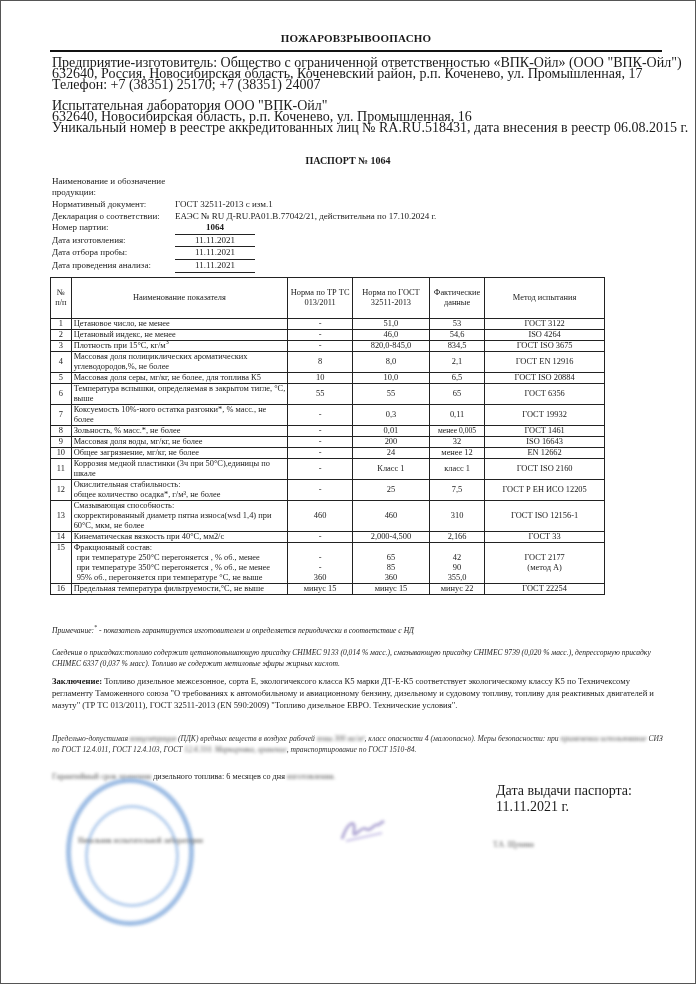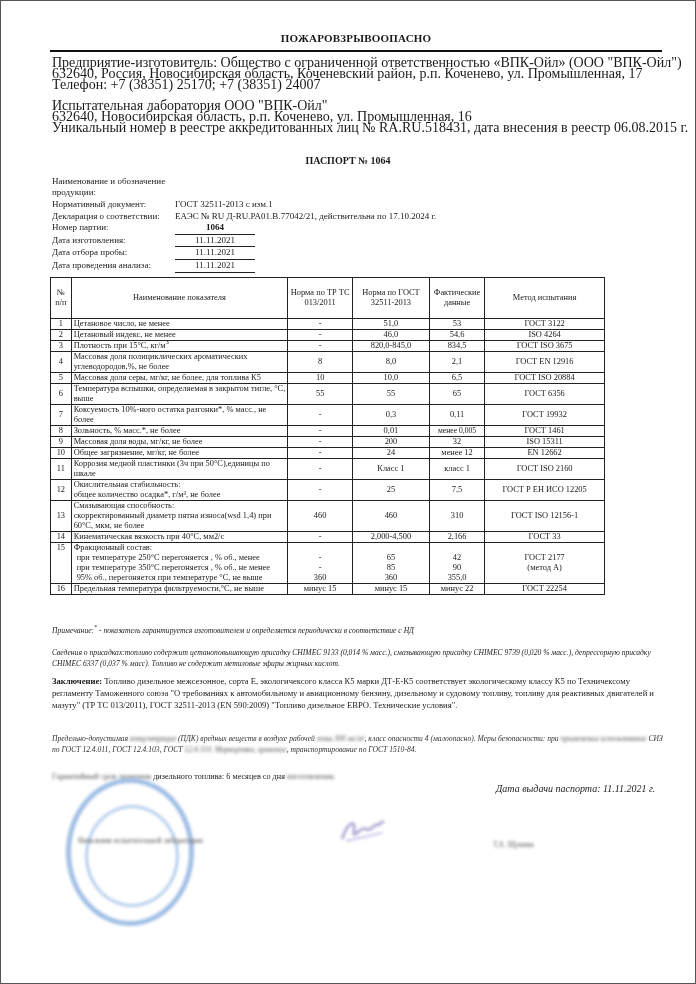--- a/index.html
+++ b/index.html
@@ -56,21 +56,21 @@
   .conclusion {
     left: 52px; top: 675px; width: 612px; font-size: 8.6px; line-height: 12px;
   }
   .conclusion b { font-weight: bold; }
   .safety {
     left: 52px; top: 733px; width: 612px; font-size: 7.6px; font-style: italic; line-height: 11px;
     color: #333;
   }
   .blur { filter: blur(1.4px); color: #555; }
   .warranty { left: 52px; top: 772px; font-size: 8.2px; }
-  .issue-date { left: 496px; top: 783px; font-size: 10px; font-style: italic; }
+  .issue-date { left: 496px; top: 783px; font-size: 14px; }
   .stamp {
     left: 66px; top: 778px; width: 128px; height: 148px; border-radius: 50%;
     border: 5px solid #8fb3e0; box-sizing: border-box; filter: blur(1.5px); opacity: 0.85;
   }
   .stamp-inner {
     position: absolute; left: 14px; top: 22px; width: 88px; height: 96px; border-radius: 50%;
     border: 3px solid #a9c6ea;
   }
   .position-label { left: 78px; top: 836px; font-size: 7.4px; }
   .signature {
@@ -213,21 +213,21 @@
       <td class="c">0,01</td>
       <td class="c tiny">менее 0,005</td>
       <td class="c">ГОСТ 1461</td>
     </tr>
     <tr class="r1">
       <td class="n">9</td>
       <td>Массовая доля воды, мг/кг, не более</td>
       <td class="c">-</td>
       <td class="c">200</td>
       <td class="c">32</td>
-      <td class="c">ISO 15311</td>
+      <td class="c">ISO 16643</td>
     </tr>
     <tr class="r1">
       <td class="n">10</td>
       <td>Общее загрязнение, мг/кг, не более</td>
       <td class="c">-</td>
       <td class="c">24</td>
       <td class="c">менее 12</td>
       <td class="c">EN 12662</td>
     </tr>
     <tr class="r2">

